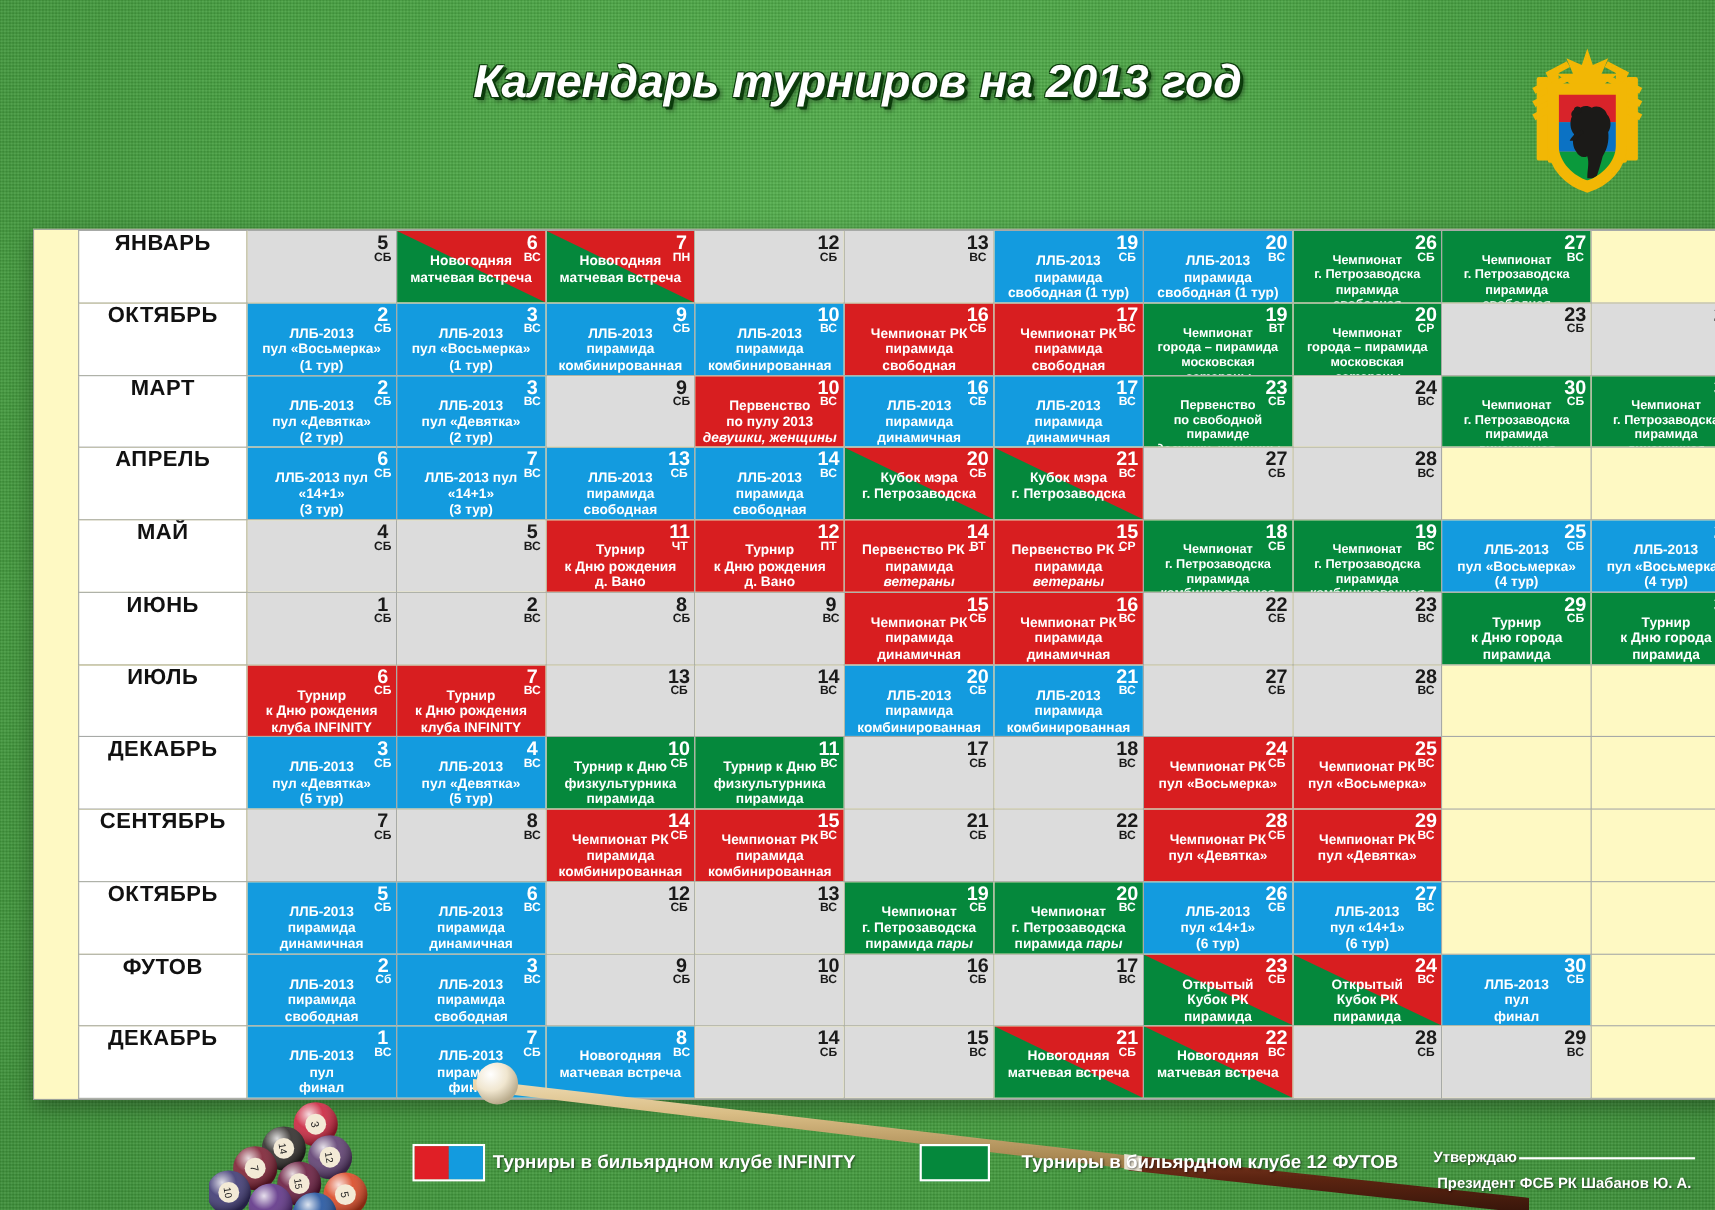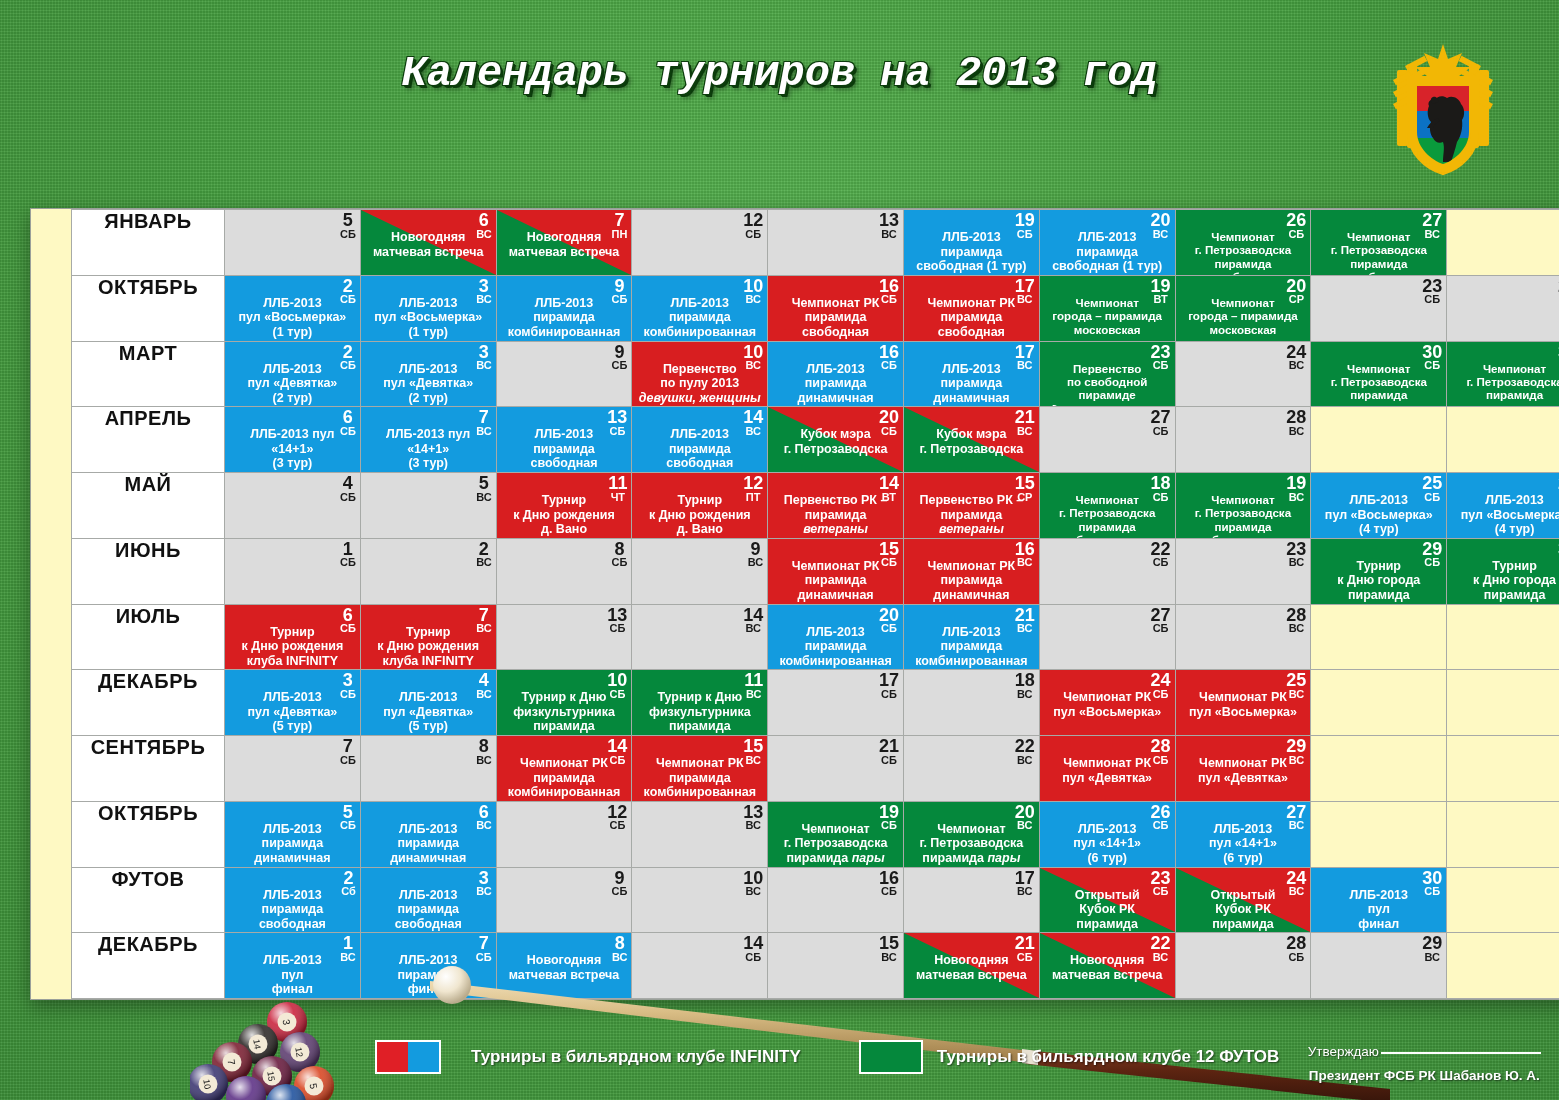--- a/index.html
+++ b/index.html
@@ -18,21 +18,20 @@
       repeating-linear-gradient(90deg, rgba(0,0,0,0.05) 0 1px, rgba(255,255,255,0.045) 1px 2px),
       radial-gradient(ellipse at 50% 30%, #58b551 0%, #46a040 55%, #3c8f38 100%);
     background-size:3px 3px,3px 3px,auto;
   }
   #root{position:absolute;inset:0;}
 
   
   .header{
     position:absolute;left:0;top:52px;width:1559px;text-align:center;
     z-index:5;
-    font-family:Liberation Mono, monospace;
   }
   .title1,.title2{
     color:#ffffff;font-weight:bold;font-style:italic;
     letter-spacing:0px;
     text-shadow:
       2px 2px 0 #0c3c0c, 3px 3px 0 #0c3c0c, -1px -1px 0 #0c3c0c,
       1px -1px 0 #0c3c0c, -1px 1px 0 #0c3c0c, 4px 4px 5px rgba(0,0,0,.45);
     line-height:1.06;
   }
   .title1{font-size:42px;}
@@ -90,21 +89,21 @@
 
   
   .legend{position:absolute;left:375px;top:1040px;display:flex;align-items:center;gap:26px;z-index:7;}
   .sw{display:flex;border:2px solid #fff;height:30px;width:62px;}
   .sw .h{width:50%;height:100%;}
   .sw1 .h1{background:#e01f26;} .sw1 .h2{background:#139bdf;}
   .sw2{width:60px;background:#05883c;}
   .legtxt{color:#ffffff;font-weight:bold;font-size:17px;text-shadow:1px 1px 2px rgba(0,0,0,.55);}
 
   .approve{position:absolute;right:18px;top:1044px;text-align:left;z-index:7;color:#fff;}
-  .approve .l1{font-size:13.5px;font-weight:normal;text-shadow:1px 1px 2px rgba(0,0,0,.6);text-align:center;}
+  .approve .l1{font-size:13.5px;font-weight:bold;text-shadow:1px 1px 2px rgba(0,0,0,.6);text-align:center;}
   .approve .l1 .rule{display:inline-block;width:160px;border-bottom:2px solid #fff;vertical-align:2px;margin-left:2px;}
   .approve .l2{font-size:13.5px;font-weight:bold;margin-top:9px;text-align:center;text-shadow:1px 1px 2px rgba(0,0,0,.6);}
 
   
   #balls{position:absolute;left:190px;top:1000px;width:260px;height:100px;z-index:6;}
   #cue{position:absolute;left:430px;top:955px;width:960px;height:145px;z-index:6;}
 </style>
 </head>
 <body>
 
@@ -1217,28 +1216,28 @@
         <stop offset="100%" stop-color="#b9ab8c"></stop>
       </radialGradient>
     </defs>
     <polygon points="0,26 600,96 600,108 0,36" fill="url(#cueg)"></polygon>
     <polygon points="596,95 960,134 960,148 596,109" fill="url(#cueb)"></polygon>
     <polygon points="592,94 608,96 608,110 592,108" fill="#e8e2d2"></polygon>
     <circle cx="22" cy="30" r="19" fill="url(#cb)"></circle>
   </svg>
 
   <div class="legend">
-    <div style="display:flex;align-items:center;gap:30px;">
+    <div style="display:flex;align-items:center;gap:7px;">
       <div class="sw sw1">
         <div class="h h1"></div>
           <div class="h h2"></div>
       </div>
       <div class="legtxt">Турниры в бильярдном клубе INFINITY</div>
     </div>
-    <div style="display:flex;align-items:center;gap:14px;margin-left:32px;justify-content:space-between;">
+    <div style="display:flex;align-items:center;gap:29px;margin-left:32px;justify-content:space-between;">
       <div class="sw sw2"></div>
       <div class="legtxt">Турниры в бильярдном клубе 12 ФУТОВ</div>
     </div>
   </div>
 
   <div class="approve">
     <div class="l1"><span>Утверждаю</span><span class="rule"></span></div>
     <div class="l2">Президент ФСБ РК Шабанов Ю. А.</div>
   </div>
 

